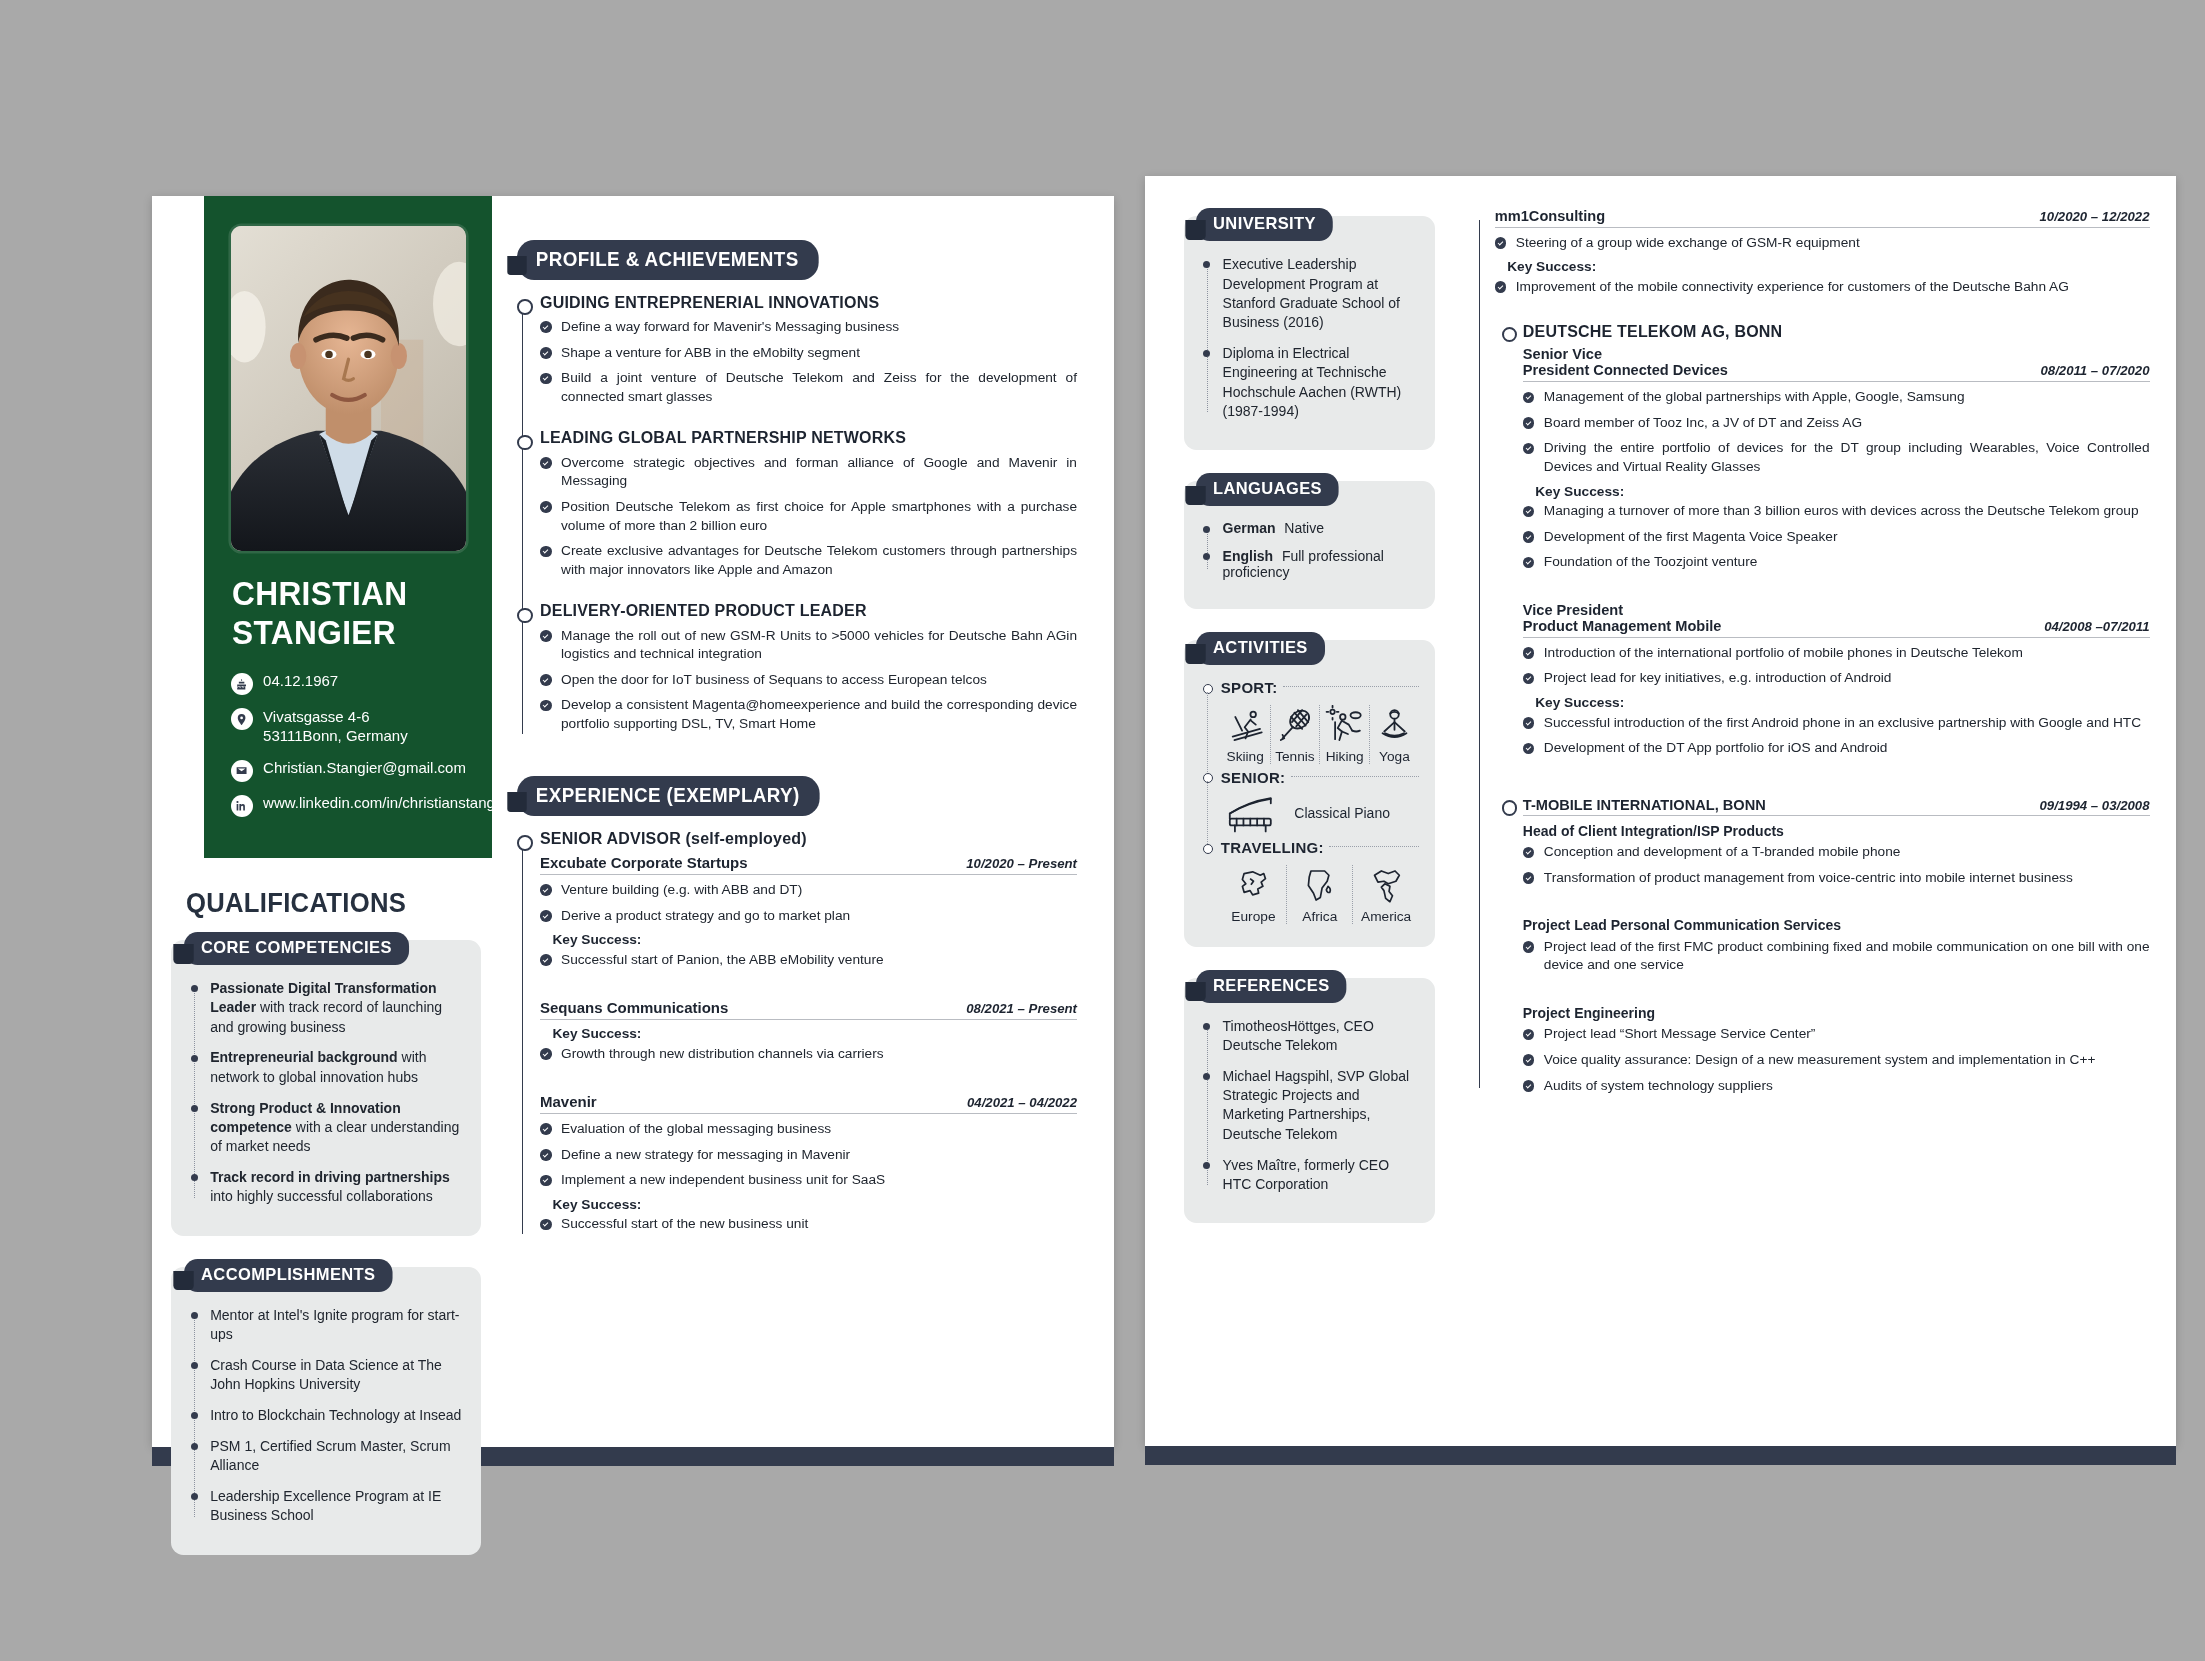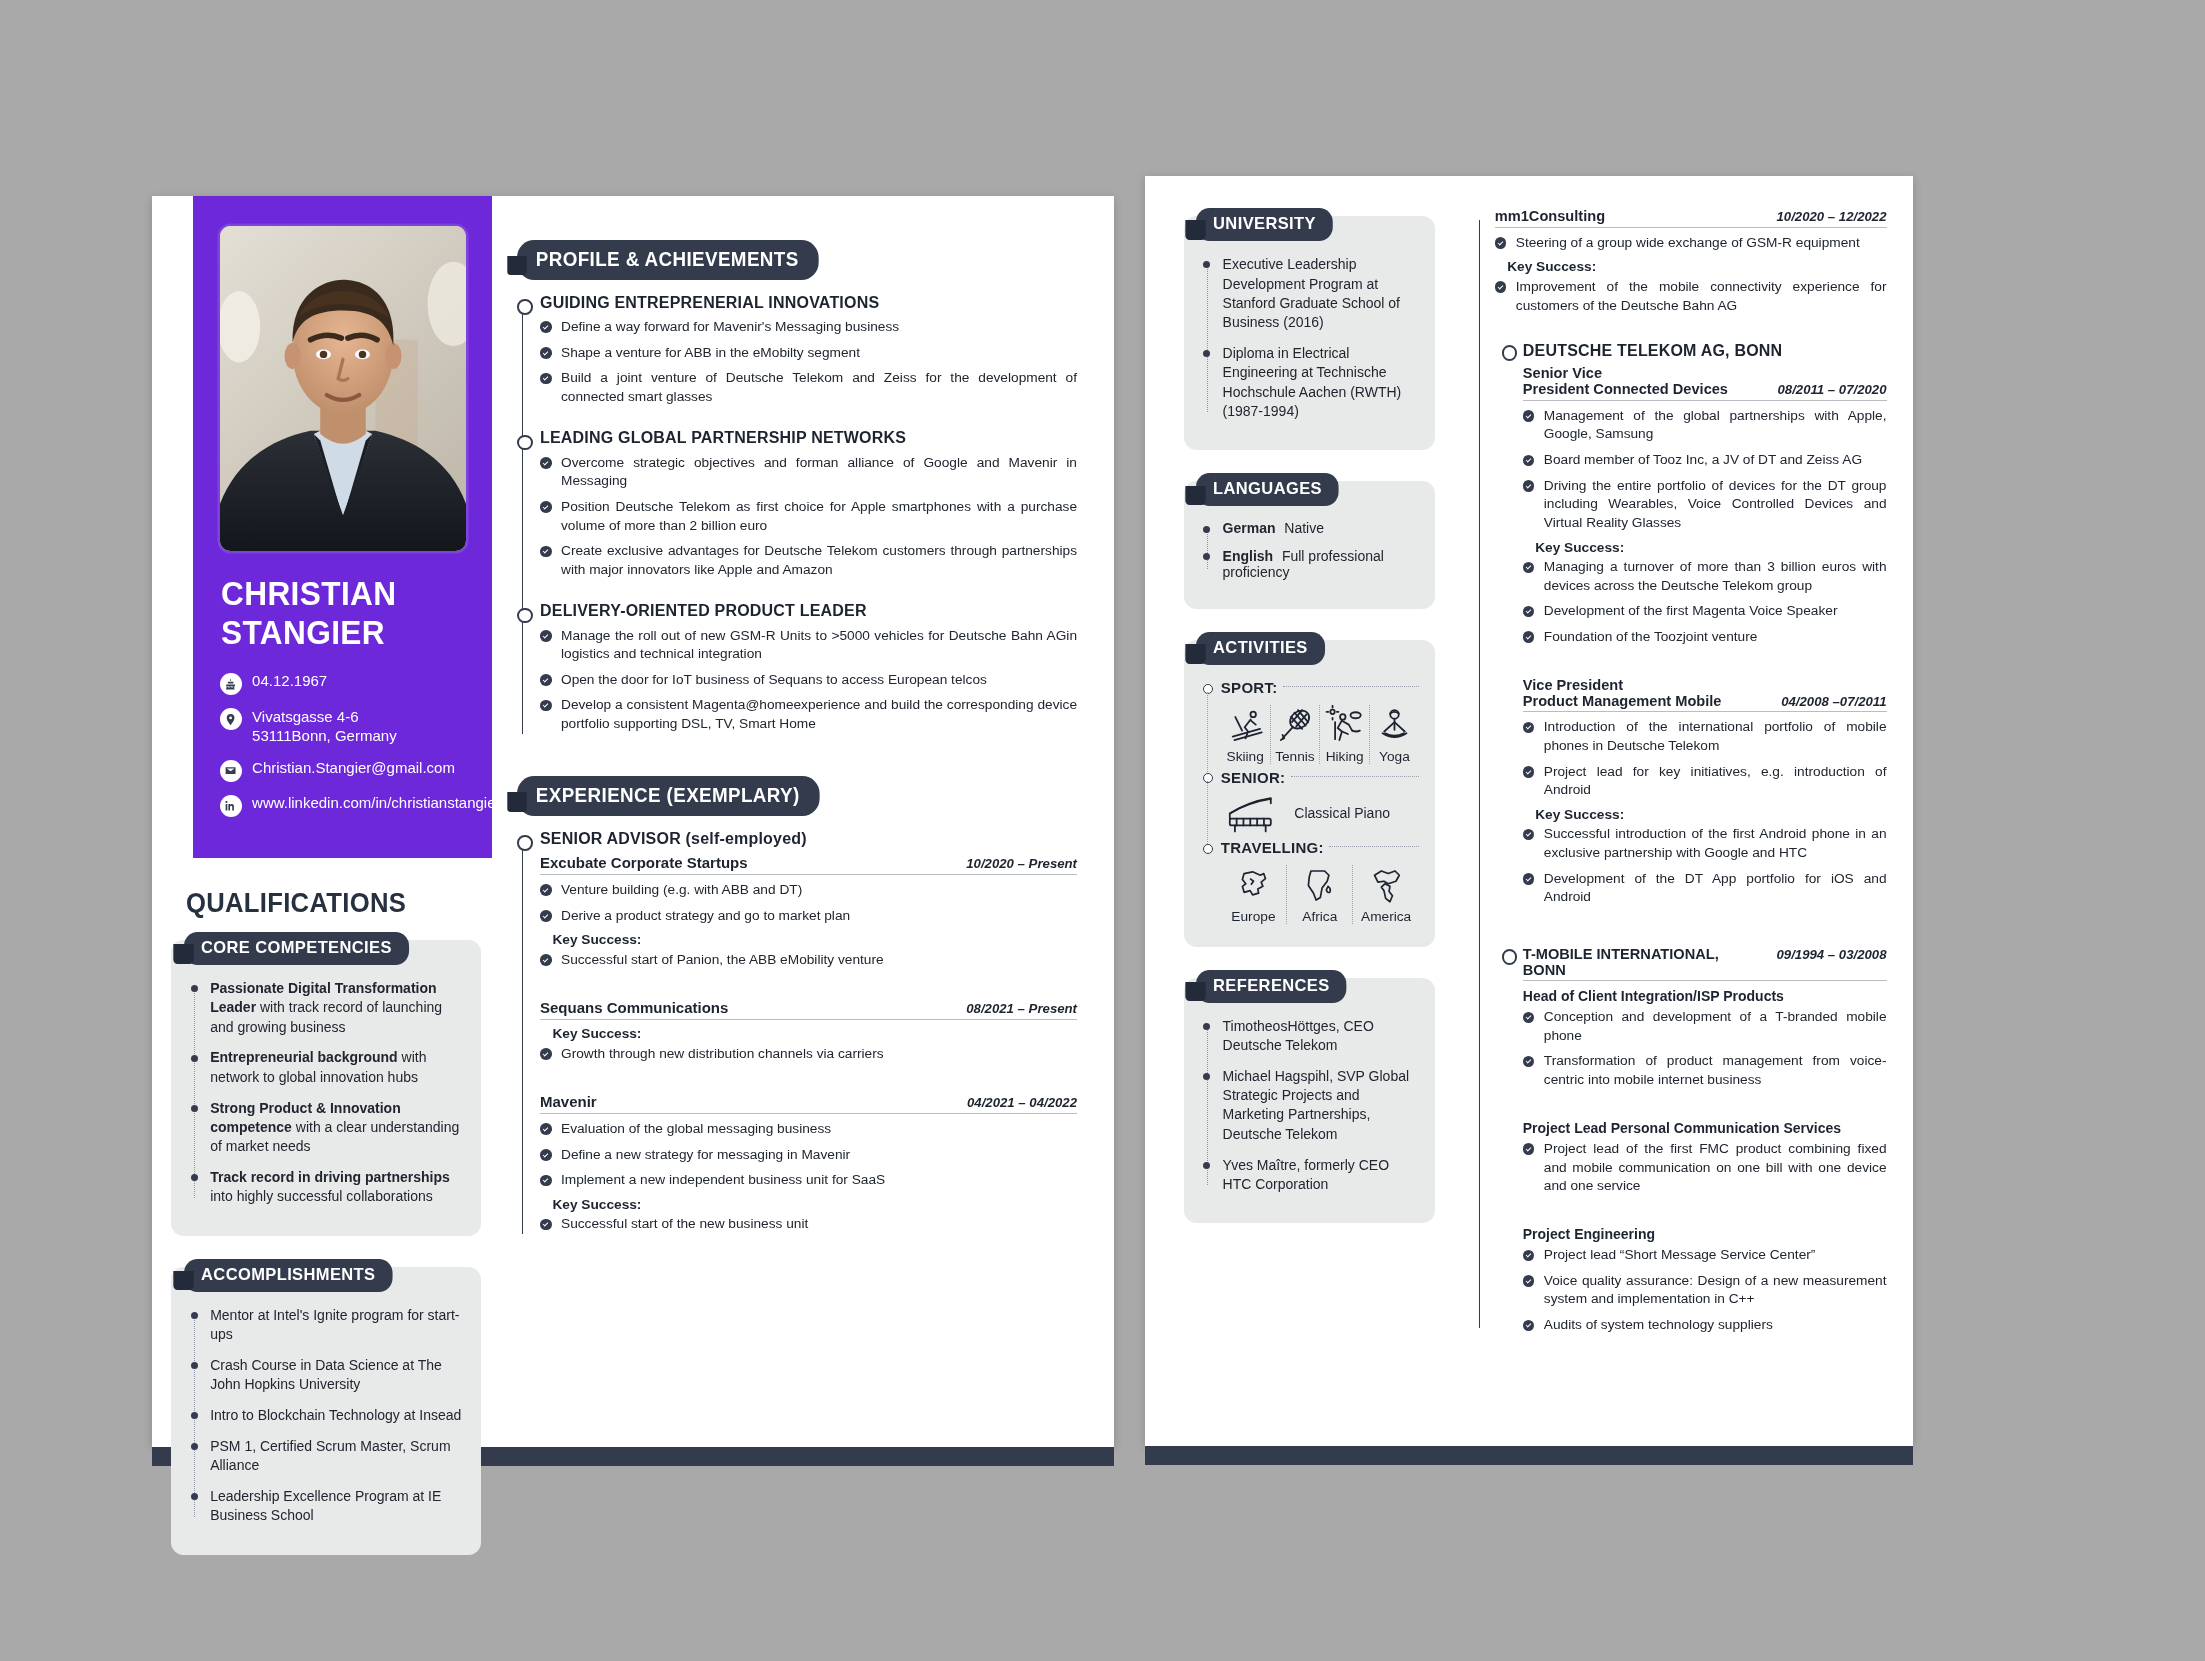--- a/index.html
+++ b/index.html
@@ -16,30 +16,30 @@
     background: #ffffff;
     box-shadow: 0 1.8px 8.8px rgba(0,0,0,0.18);
   }
   .page-footer-bar {
     position: absolute;
     left: 0; right: 0; bottom: -19.4px;
     height: 19.4px;
     background: #333b4d;
   }
   #page-one { left: 152px; top: 196px; width: 962px; height: 1251px; }
-  #page-two { left: 1145px; top: 176px; width: 768px; height: 1270px; }
+  #page-two { left: 1145px; top: 176px; width: 1031px; height: 1270px; }
 
   
   .p1-grid { display: flex; width: 100%; height: 100%; }
   .p1-left { width: 340px; flex: 0 0 340px; }
   .p1-right { flex: 1; padding: 44px 37px 0 25px; }
 
   .dark-panel {
-    background: #6d28d9;
-    margin-left: 41px;
+    background: #14532d;
+    margin-left: 52px;
     padding: 30px 26.5px 30px 26.5px;
   }
   .photo {
     width: 100%;
     height: 325px;
     border-radius: 10.6px;
     overflow: hidden;
     position: relative;
     background: #cfcabf;
     box-shadow: 0 0 0 2.6px rgba(255,255,255,0.12);

